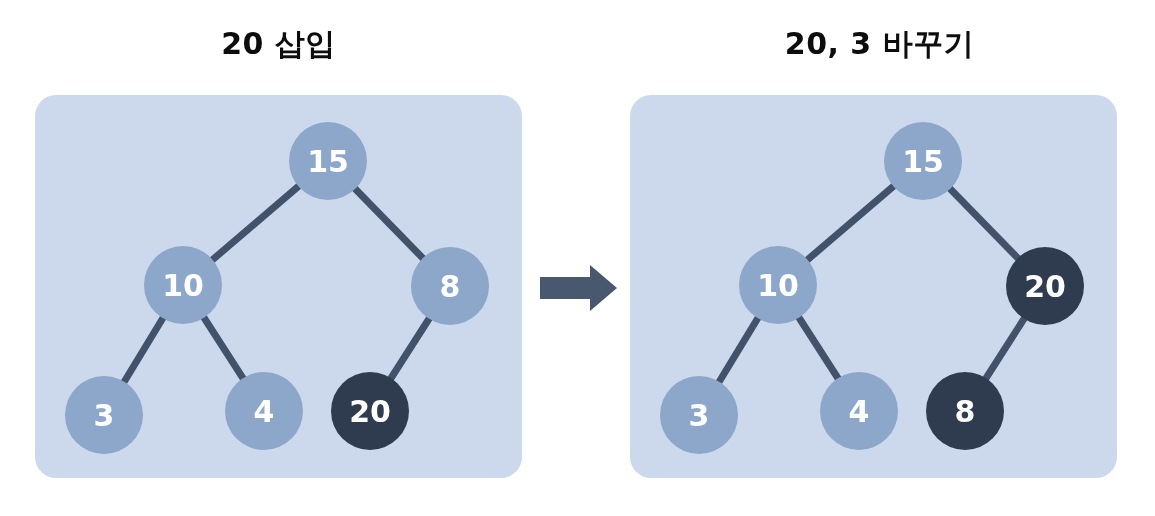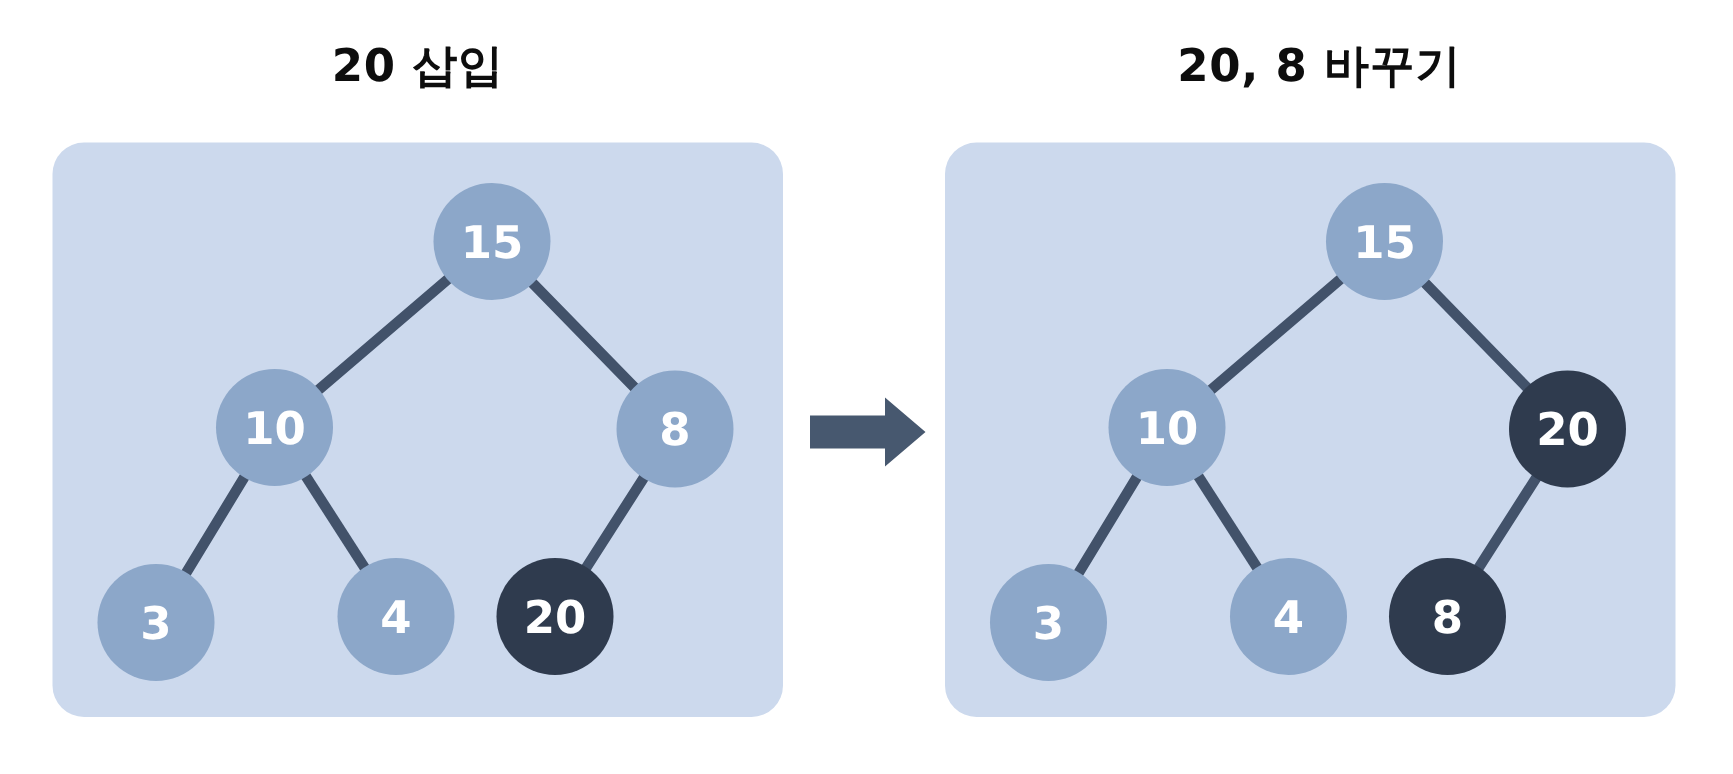--- a/index.html
+++ b/index.html
@@ -51,21 +51,21 @@
     font-weight: 700;
   }
 </style>
 </head>
 <body>
 
 <div class="canvas">
 
   <div class="panel-title left">20 삽입</div>
 
-  <div class="panel-title right">20, 8 바꾸기</div>
+  <div class="panel-title right">20, 3 바꾸기</div>
 
   <div class="tree-panel left">
     <svg viewBox="0 0 487 383">
         <line x1="293" y1="66" x2="148" y2="190" stroke="#42526a" stroke-width="7" stroke-linecap="round"></line>
         <line x1="293" y1="66" x2="415" y2="191" stroke="#42526a" stroke-width="7" stroke-linecap="round"></line>
         <line x1="148" y1="190" x2="69" y2="320" stroke="#42526a" stroke-width="7" stroke-linecap="round"></line>
         <line x1="148" y1="190" x2="229" y2="316" stroke="#42526a" stroke-width="7" stroke-linecap="round"></line>
         <line x1="415" y1="191" x2="335" y2="316" stroke="#42526a" stroke-width="7" stroke-linecap="round"></line>
         <circle cx="293" cy="66" r="39" fill="#8ca7c9"></circle>
         <text x="293" y="66" dy="0.36em" text-anchor="middle" fill="#ffffff" font-size="30" font-weight="700" class="tree-node-label">15</text>

